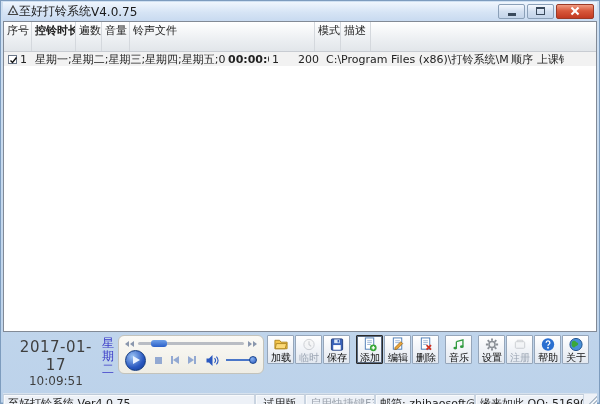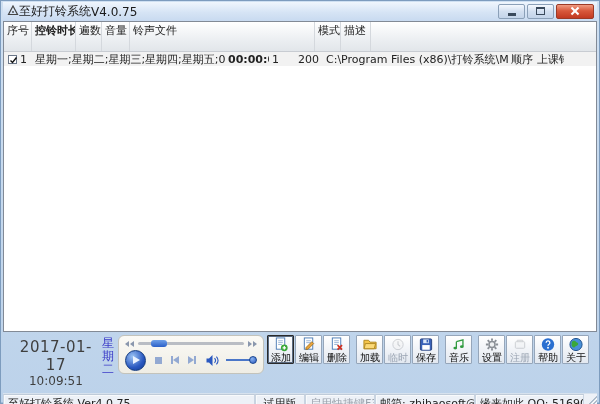--- a/index.html
+++ b/index.html
@@ -169,20 +169,45 @@
         </div>
         <div class="vol">
             <div class="volthumb"></div>
           </div>
       </div>
     </div>
 
     <div class="rightzone">
       <div class="toolbar">
         <div class="tbgroup">
+          <div class="tbtn">
+            <svg width="16" height="16" viewBox="0 0 16 16">
+                <path d="M1.5 3.5h5l1.5 2h6.5v7H1.5z" fill="#f4c44a" stroke="#b08820"></path>
+                <path d="M3 7h11l-1.5 5.5H1.8z" fill="#fbd978" stroke="#b08820"></path>
+              </svg>
+            <span class="lbl">加载</span>
+          </div>
+          <div class="tbtn disabled">
+            <svg width="16" height="16" viewBox="0 0 16 16">
+                <circle cx="8" cy="8" r="5.5" fill="#f2f2f2" stroke="#8a8f96"></circle>
+                <path d="M8 4.5V8l2.3 2" stroke="#8a8f96" fill="none" stroke-width="1.2"></path>
+              </svg>
+            <span class="lbl">临时</span>
+          </div>
+          <div class="tbtn">
+            <svg width="16" height="16" viewBox="0 0 16 16">
+                <rect x="2" y="2" width="12" height="12" rx="1" fill="#3a62b8" stroke="#24407e"></rect>
+                <rect x="5" y="2.6" width="6" height="4" fill="#dce8f8"></rect>
+                <rect x="8.6" y="3.2" width="1.6" height="2.6" fill="#3a62b8"></rect>
+                <rect x="4" y="8.6" width="8" height="5" fill="#fff"></rect>
+              </svg>
+            <span class="lbl">保存</span>
+          </div>
+        </div>
+        <div class="tbgroup">
           <div class="tbtn focused">
             <svg width="16" height="16" viewBox="0 0 16 16">
                 <rect x="3" y="1" width="9" height="12" fill="#fff" stroke="#4a7ab5"></rect>
                 <path d="M5 4h5M5 6h5M5 8h4" stroke="#9ab4d6"></path>
                 <circle cx="11.5" cy="11.5" r="3.6" fill="#3aa83a"></circle>
                 <path d="M11.5 9.7v3.6M9.7 11.5h3.6" stroke="#fff" stroke-width="1.3"></path>
               </svg>
             <span class="lbl">添加</span>
           </div>
           <div class="tbtn">
@@ -193,45 +218,20 @@
               </svg>
             <span class="lbl">编辑</span>
           </div>
           <div class="tbtn">
             <svg width="16" height="16" viewBox="0 0 16 16">
                 <rect x="3" y="1" width="9" height="12" fill="#fff" stroke="#4a7ab5"></rect>
                 <path d="M5 4h5M5 6h5M5 8h4" stroke="#9ab4d6"></path>
                 <path d="M8.6 8.6l4.8 4.8M13.4 8.6l-4.8 4.8" stroke="#d03020" stroke-width="1.8"></path>
               </svg>
             <span class="lbl">删除</span>
-          </div>
-        </div>
-        <div class="tbgroup">
-          <div class="tbtn">
-            <svg width="16" height="16" viewBox="0 0 16 16">
-                <path d="M1.5 3.5h5l1.5 2h6.5v7H1.5z" fill="#f4c44a" stroke="#b08820"></path>
-                <path d="M3 7h11l-1.5 5.5H1.8z" fill="#fbd978" stroke="#b08820"></path>
-              </svg>
-            <span class="lbl">加载</span>
-          </div>
-          <div class="tbtn disabled">
-            <svg width="16" height="16" viewBox="0 0 16 16">
-                <circle cx="8" cy="8" r="5.5" fill="#f2f2f2" stroke="#8a8f96"></circle>
-                <path d="M8 4.5V8l2.3 2" stroke="#8a8f96" fill="none" stroke-width="1.2"></path>
-              </svg>
-            <span class="lbl">临时</span>
-          </div>
-          <div class="tbtn">
-            <svg width="16" height="16" viewBox="0 0 16 16">
-                <rect x="2" y="2" width="12" height="12" rx="1" fill="#3a62b8" stroke="#24407e"></rect>
-                <rect x="5" y="2.6" width="6" height="4" fill="#dce8f8"></rect>
-                <rect x="8.6" y="3.2" width="1.6" height="2.6" fill="#3a62b8"></rect>
-                <rect x="4" y="8.6" width="8" height="5" fill="#fff"></rect>
-              </svg>
-            <span class="lbl">保存</span>
           </div>
         </div>
         <div class="tbgroup">
           <div class="tbtn">
             <svg width="16" height="16" viewBox="0 0 16 16">
                 <path d="M5.2 5l7-2v7" stroke="#2f9a3f" fill="none" stroke-width="1.4"></path>
                 <path d="M5.2 5v6.5" stroke="#2f9a3f" stroke-width="1.4"></path>
                 <ellipse cx="4" cy="11.8" rx="2" ry="1.5" fill="#2f9a3f"></ellipse>
                 <ellipse cx="11" cy="10.3" rx="2" ry="1.5" fill="#2f9a3f"></ellipse>
               </svg>

